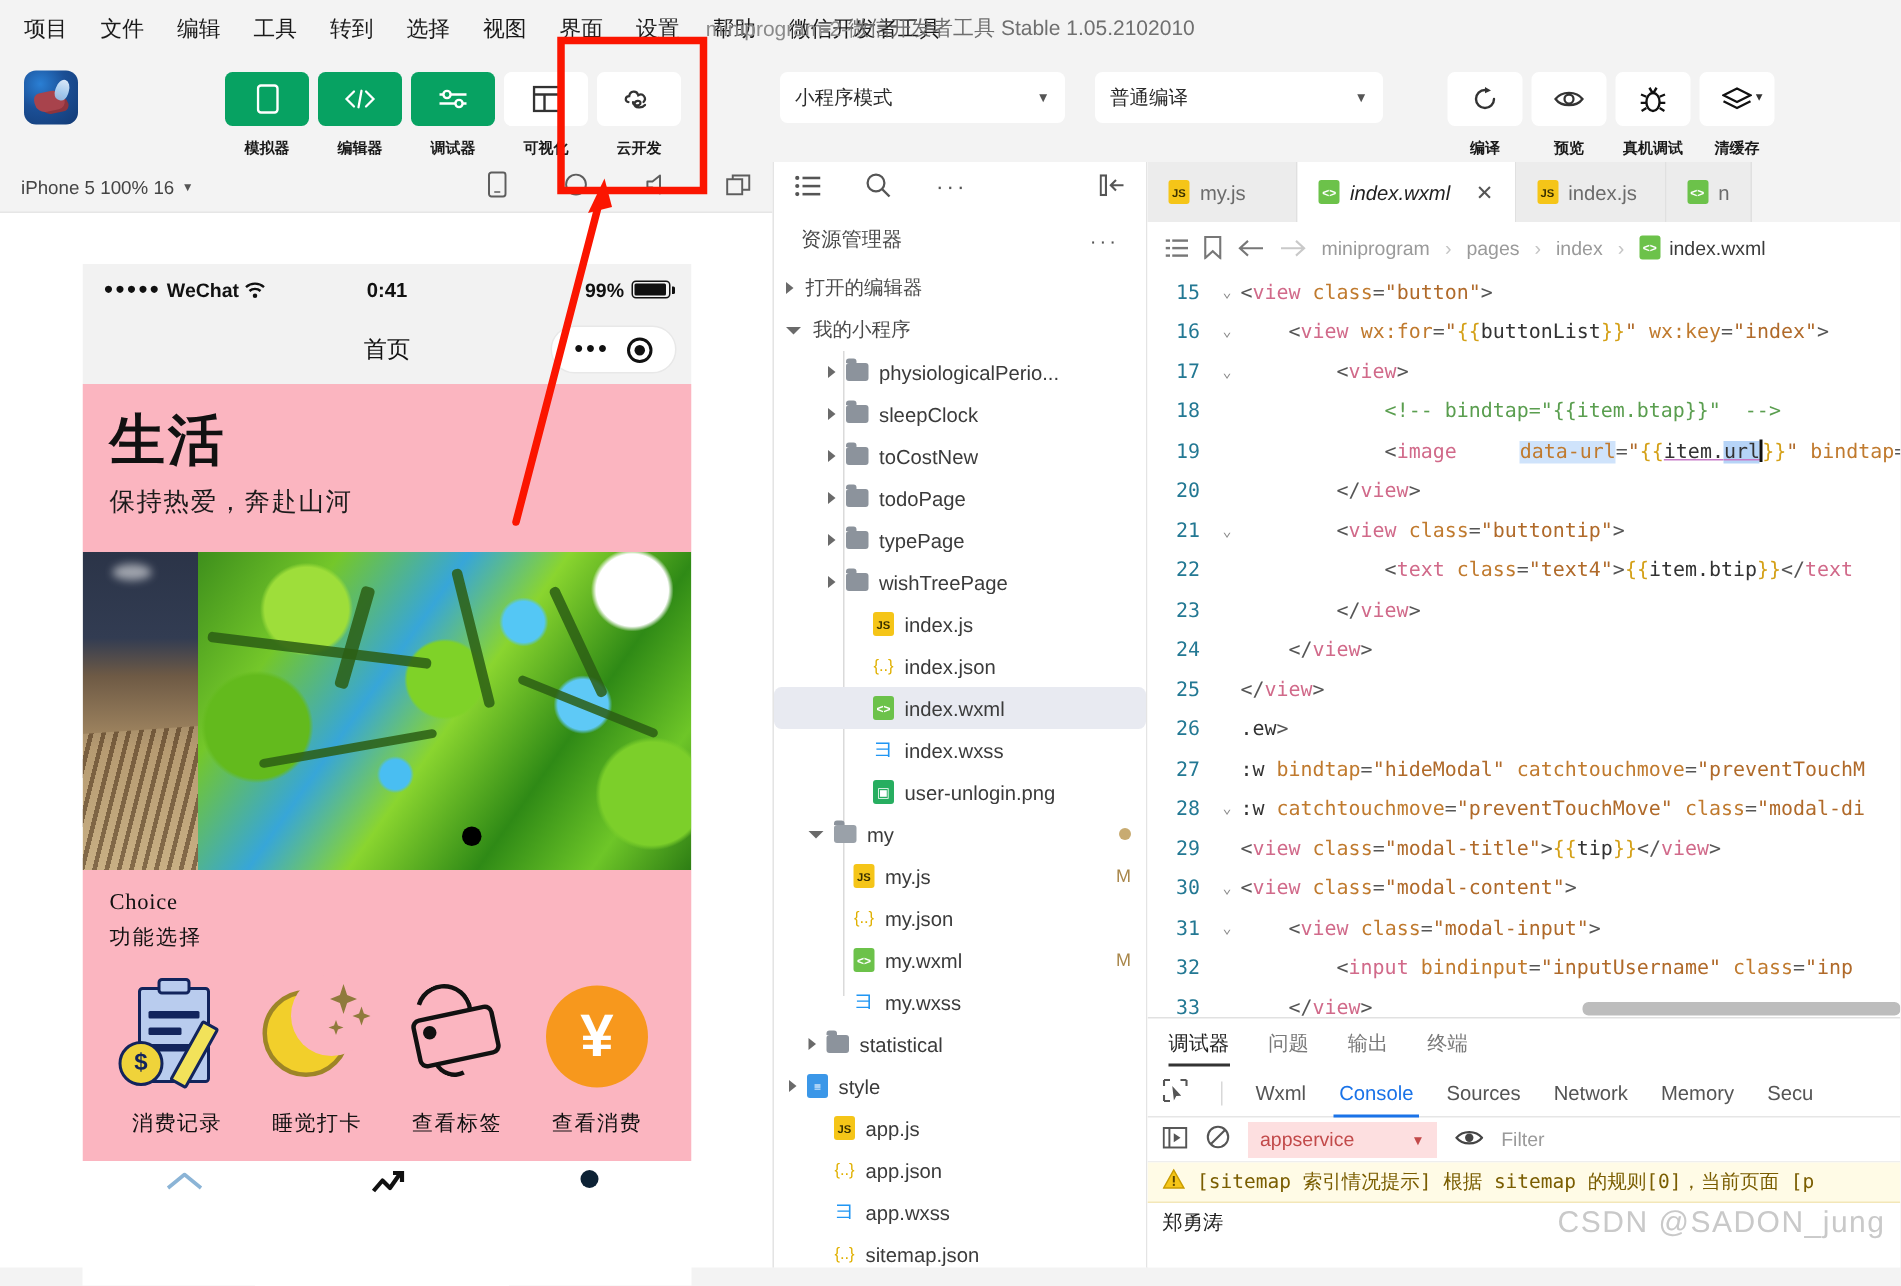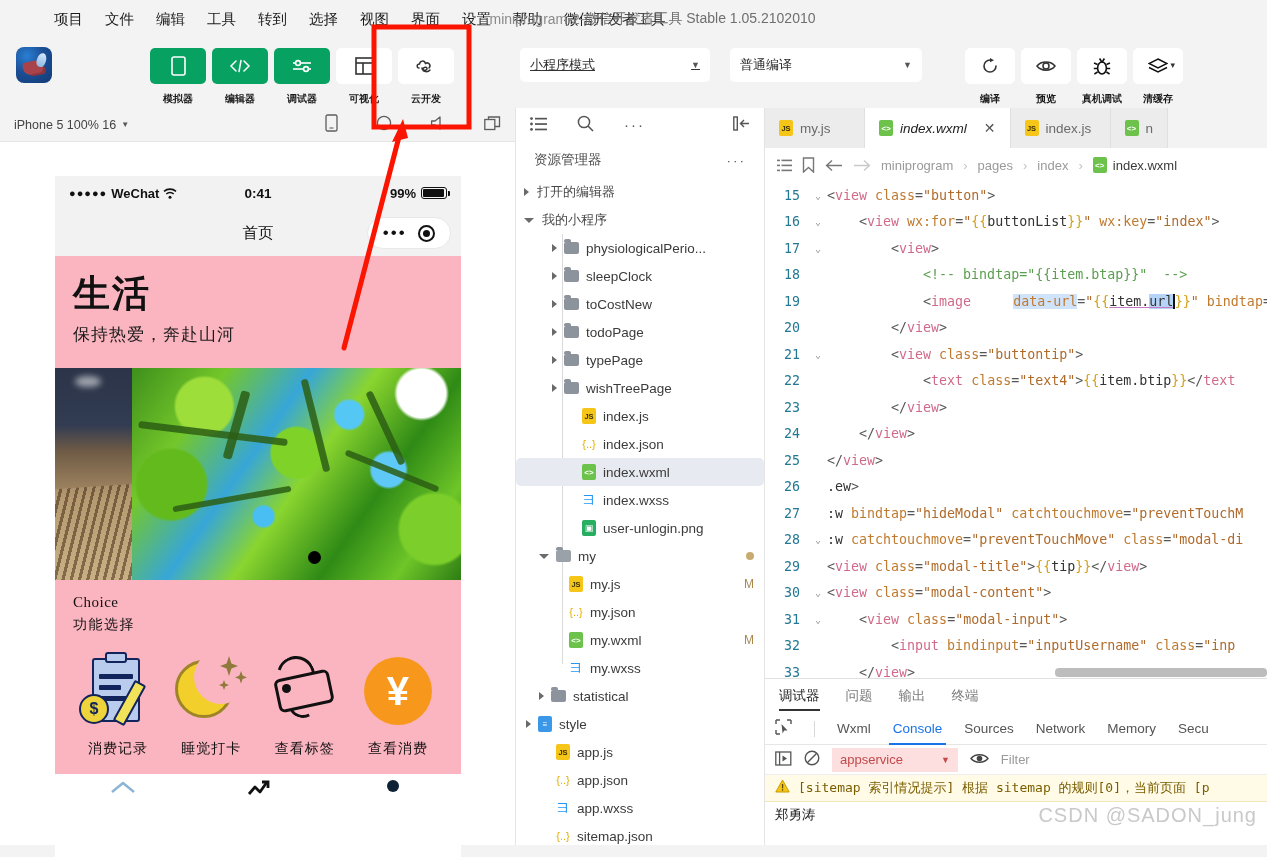--- a/index.html
+++ b/index.html
@@ -10,21 +10,21 @@
     color: #333;
     background: #f3f3f3;
     position: relative;
   }
   .app { width:1267px; height:857px; position:relative; background:#f3f3f3; }
 
   
   .menubar {
     height: 38px; display:flex; align-items:center;
     padding-left: 16px; gap: 22px;
-    background:#f3f3f3; position:relative;margin-left:38px;
+    background:#f3f3f3; position:relative;
   }
   .menubar .mi { font-size:14.5px; color:#1a1a1a; cursor:default; white-space:nowrap; }
   .wintitle {
     position:absolute; left:0; right:0; top:0; height:38px;
     display:flex; align-items:center; justify-content:center;
     font-size:14px; color:#8a8a8a; pointer-events:none;
   }
   .wintitle b { font-weight:normal; color:#6f6f6f; }
 
   
@@ -62,21 +62,21 @@
   .tbbtn.white { background:#fff; color:#333; border:1px solid #fff;}
   .tblabel { margin-top:8px; font-size:10px; color:#1a1a1a; white-space:nowrap;font-weight:bold; }
 
   .selwrap { position:absolute; top:10px; }
   .sel {
     height:34px; background:#fff; border-radius:5px;
     display:flex; align-items:center; padding:0 10px;
     font-size:13px; color:#2b2b2b; position:relative;
   }
   .sel .cav { margin-left:auto; font-size:9px; color:#555; }
-  .sel1 { left:520px; width:190px;text-decoration:underline; }
+  .sel1 { left:520px; width:190px; }
   .sel2 { left:730px; width:192px; }
 
   .tbgroup.right { left:965px; }
   .tbgroup.right .tbitem { width:50px; }
   .tbgroup.right .tbbtn { width:50px; }
 
   .tbbtn.layers { position:relative; }
   .tbbtn.layers .mini { position:absolute; right:7px; bottom:13px; font-size:9px; }
 
   

